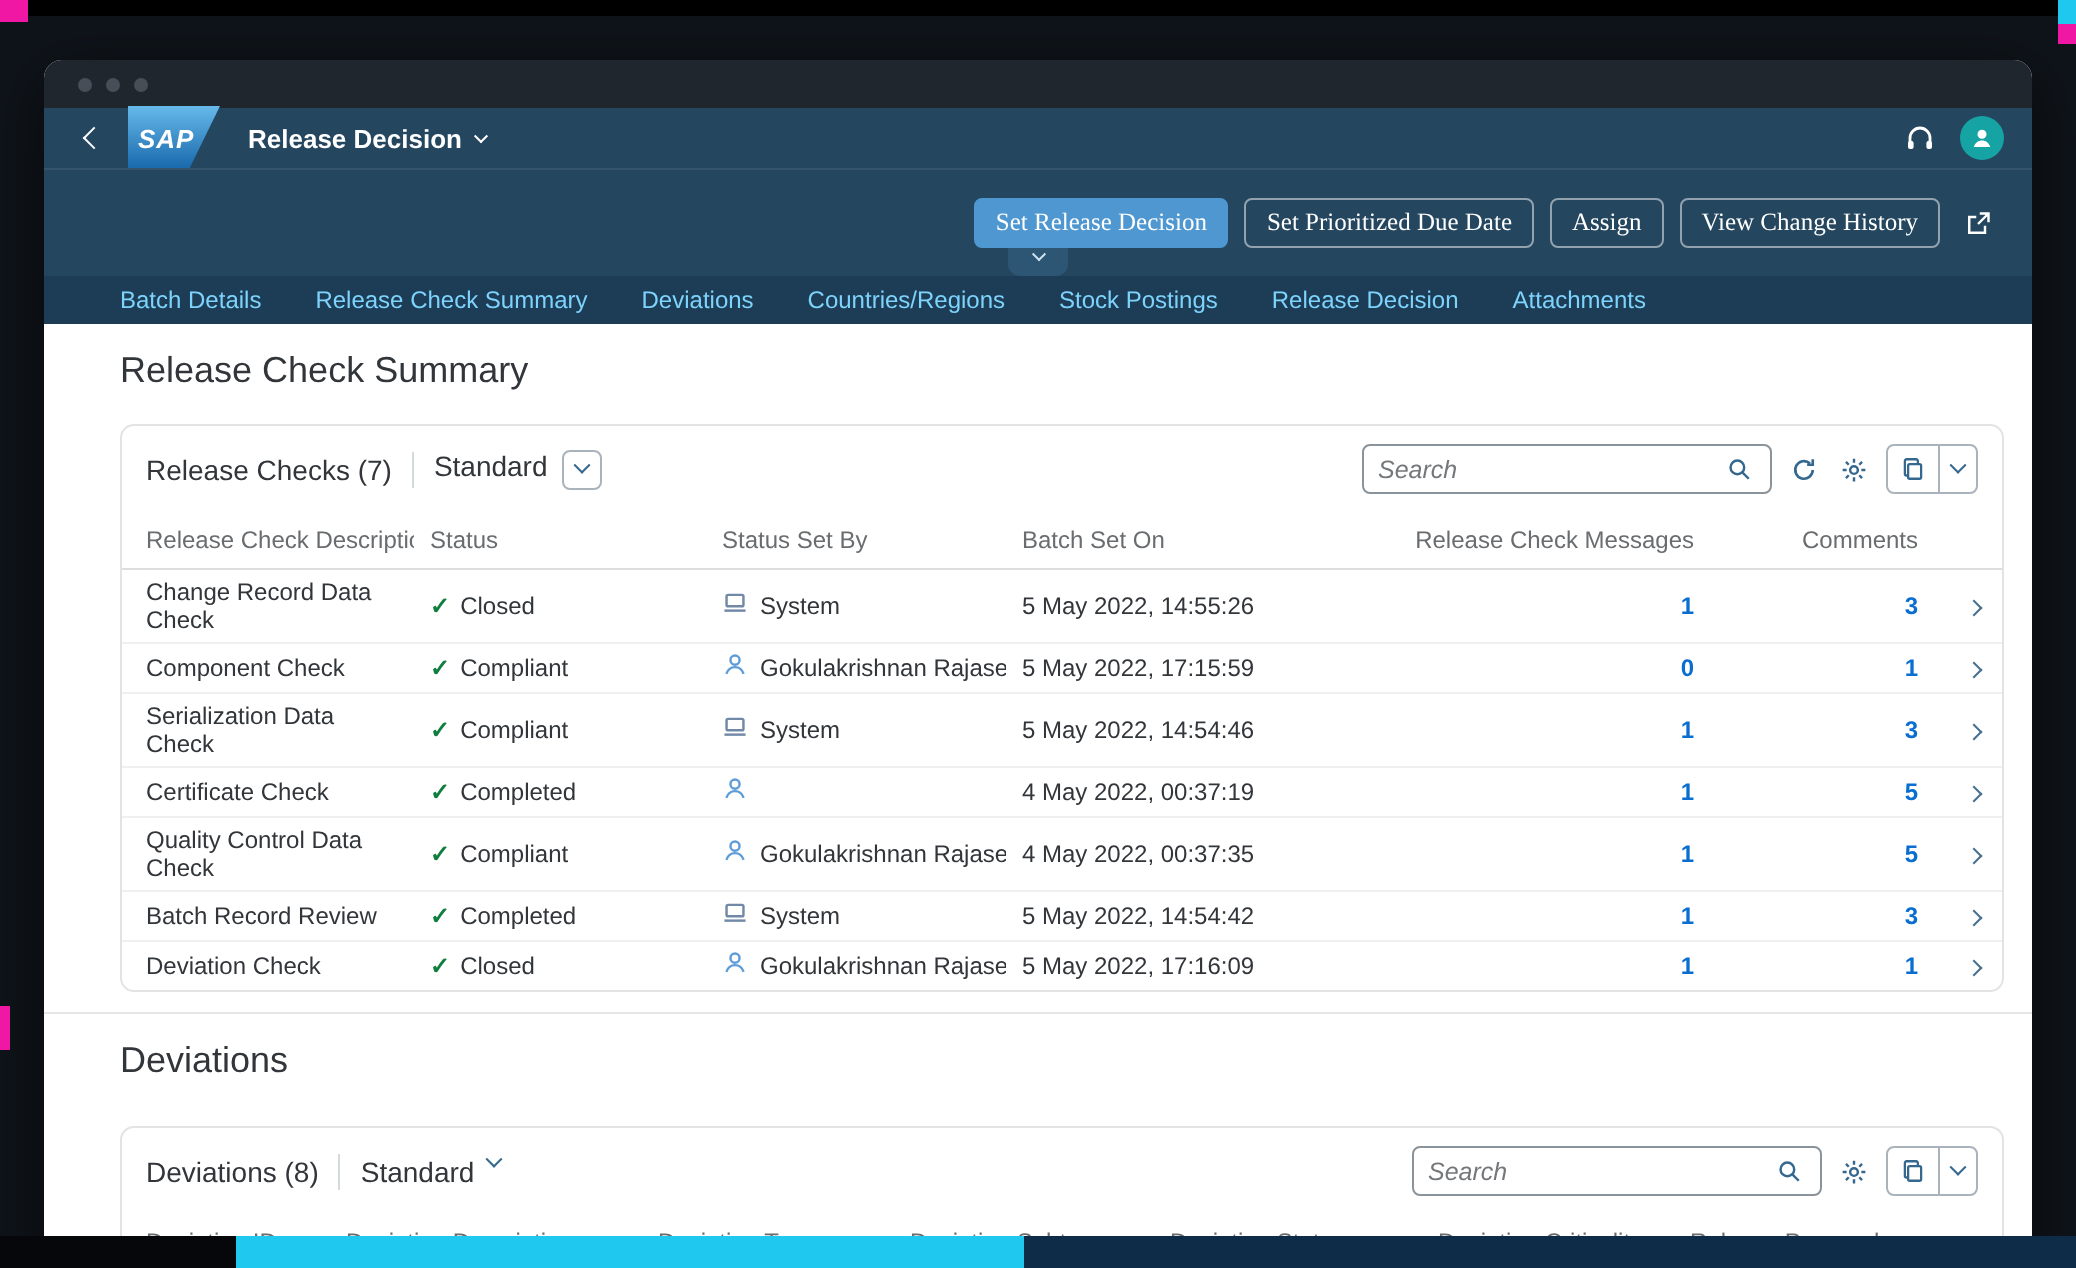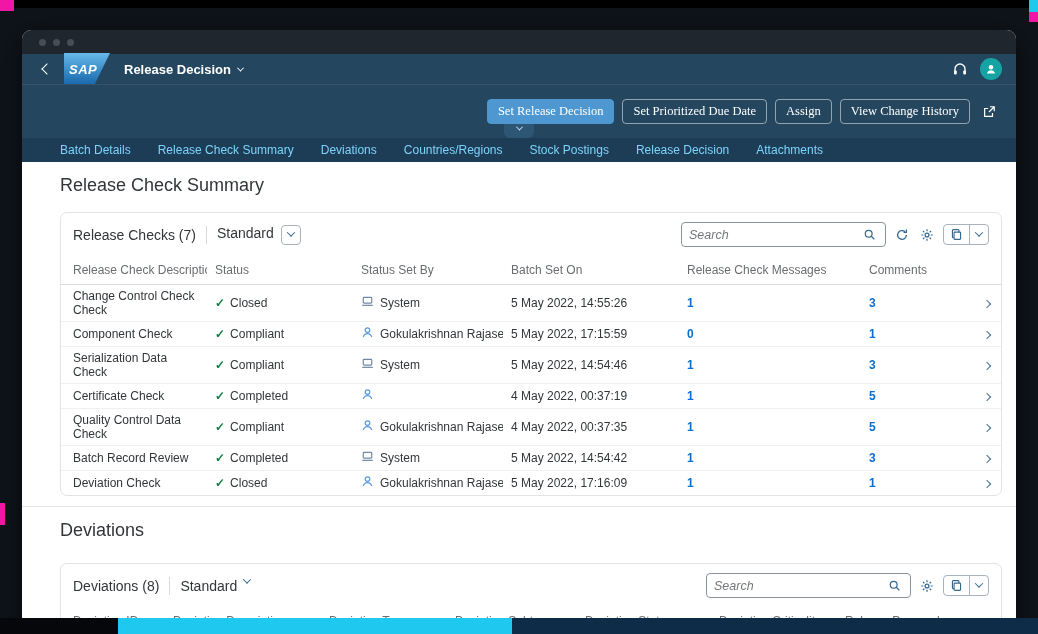--- a/index.html
+++ b/index.html
@@ -51,37 +51,37 @@
   .section-heading{font-size:18px;color:#32363a;font-weight:400;margin:12px 16px 0 38px;line-height:22px}
   .section-divider{border:none;border-top:1px solid #e6e6e6;margin:10px 0 0 0}
   .card{margin:16px 14px 0 38px;border:1px solid #e3e3e3;border-radius:7px;overflow:hidden;background:#fff}
   .card-toolbar{display:flex;align-items:center;padding:9px 12px}
   .card-title{font-size:14px;color:#32363a;white-space:nowrap}
   .vsep{width:1px;height:18px;background:#d5dadd;margin:0 10px}
   .variant{font-size:14px;color:#32363a;display:flex;align-items:flex-start;gap:7px;cursor:pointer}
   .variant-btn{width:20px;height:20px;border:1px solid #aab3bb;border-radius:4px;display:flex;align-items:center;
                justify-content:center;color:#35688f;background:#fff;cursor:pointer;padding-bottom:2px}
   .variant-chev{color:#35688f;display:flex;align-items:center;cursor:pointer;padding-bottom:2px}
-  .toolbar-right{margin-left:auto;display:flex;align-items:center;gap:7px}
+  .toolbar-right{margin-left:auto;display:flex;gap:7px}
   .search-box{display:flex;align-items:center;border:1px solid #8a929a;border-radius:4px;height:25px;width:205px;
               padding:0 7px;background:#fff}
   .search-box input{border:none;outline:none;flex:1;font-size:12.5px;color:#32363a;font-family:inherit;background:transparent;min-width:0}
   .search-box input::placeholder{color:#74777a;font-style:italic}
   .tool-btn{background:none;border:none;cursor:pointer;padding:2px;display:flex;align-items:center}
   .split-btn{display:flex;border:1px solid #aab3bb;border-radius:4px;overflow:hidden;background:#fff}
   .split-main{padding:3px 6px;border:none;border-right:1px solid #aab3bb;background:none;cursor:pointer;display:flex;align-items:center}
   .split-arrow{padding:1px 6px 3px 6px;border:none;background:none;cursor:pointer;display:flex;align-items:center;color:#35688f}
 
   
   table{width:100%;border-collapse:collapse;font-size:12px;table-layout:fixed}
   thead th{color:#6a6d70;font-weight:400;text-align:left;padding:7px 8px;border-bottom:1px solid #ddd;white-space:nowrap;overflow:hidden}
   tbody td{padding:4px 8px;border-bottom:1px solid #f0f0f0;color:#32363a;vertical-align:middle;overflow:hidden}
   tbody tr:last-child td{border-bottom:none}
   th.first,td.first{padding-left:12px}
-  .num{text-align:left;padding-right:14px}
+  .num{text-align:right;padding-right:14px}
   .numlink{color:#0a6ed1;font-weight:700;text-decoration:none;cursor:pointer}
   .status-cell{white-space:nowrap}
   .check{color:#107e3e;font-weight:700;margin-right:5px}
   .setby{display:flex;align-items:center;gap:6px;white-space:nowrap}
   .c-nav{color:#47708f;text-align:center;cursor:pointer}
 
   
   .deco{position:absolute;z-index:30}
   .deco-top-bar{left:0;top:0;width:1038px;height:8px;background:#000}
   .deco-magenta-tl{left:0;top:0;width:14px;height:11px;background:#ef17a3}
@@ -230,21 +230,21 @@
               <th>Status</th>
               <th>Status Set By</th>
               <th>Batch Set On</th>
               <th class="num">Release Check Messages</th>
               <th class="num">Comments</th>
               <th></th>
             </tr>
           </thead>
           <tbody>
             <tr>
-              <td class="first">Change Control Check Check</td>
+              <td class="first">Change Record Data Check</td>
               <td class="status-cell"><span class="check">✓</span><span>Closed</span></td>
               <td>
                   <span class="setby">
                     <span><svg width="13" height="13" viewBox="0 0 16 16">
                         <rect x="2.8" y="3" width="10.4" height="7" rx="1" fill="none" stroke="#7189a6" stroke-width="1.5"></rect>
                         <path d="M1.5 12.7h13" stroke="#7189a6" stroke-width="1.5"></path>
                       </svg></span>
                     <span>System</span>
                   </span>
                 </td>

